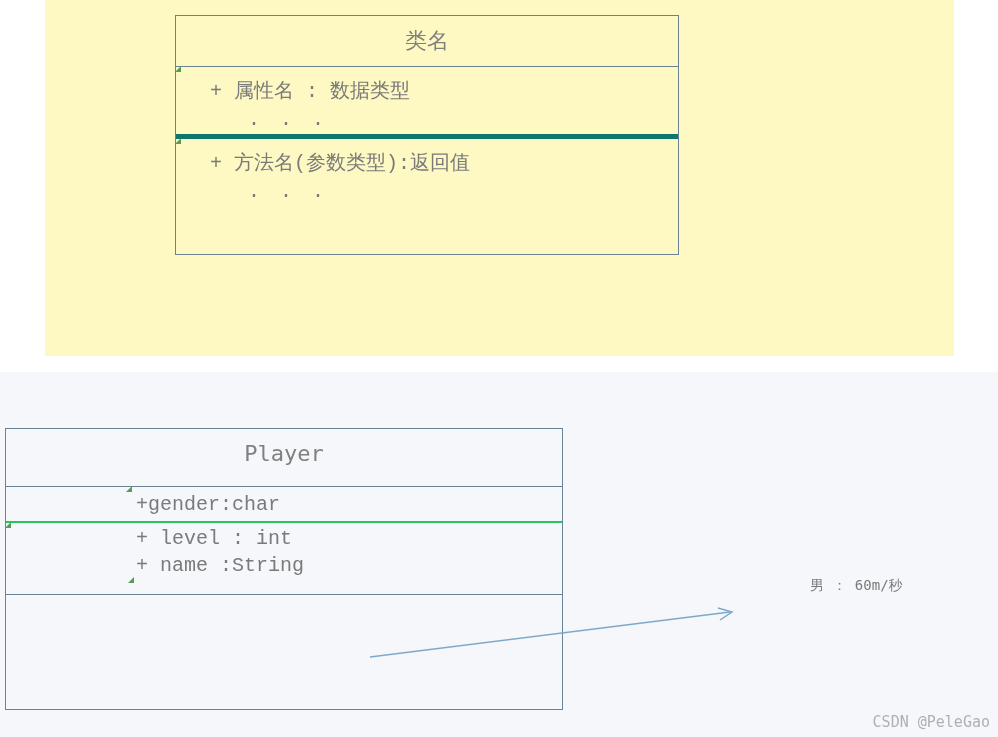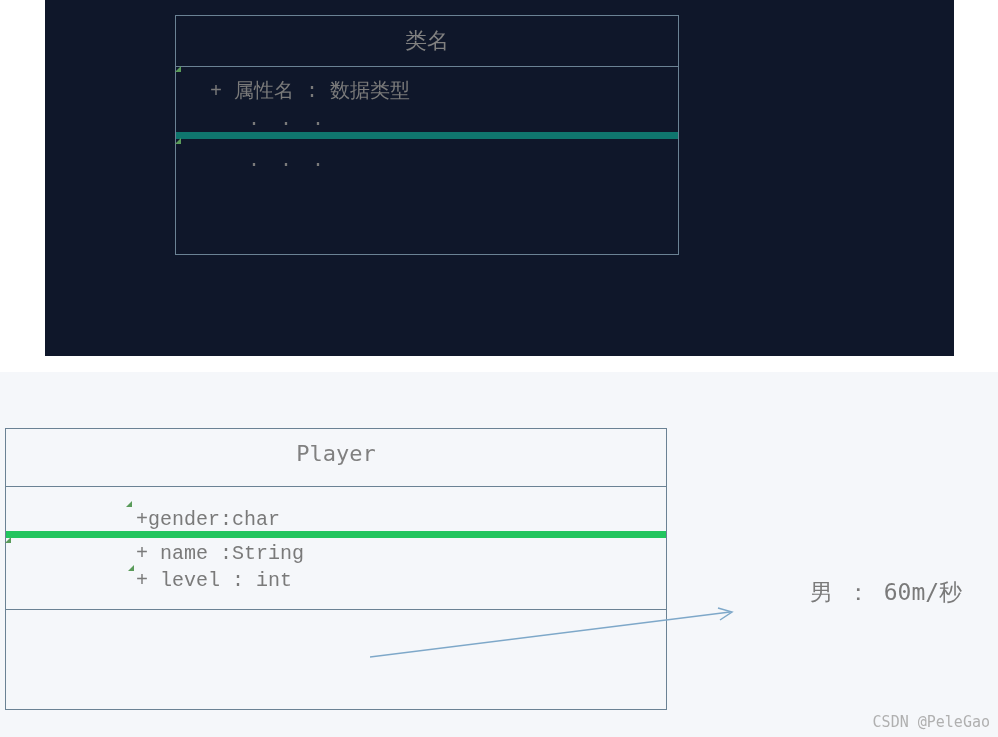--- a/index.html
+++ b/index.html
@@ -10,37 +10,37 @@
       height: 737px;
       position: relative;
       color: #808080;
     }
     .panel1 {
       position: absolute;
       top: 0;
       left: 45px;
       width: 909px;
       height: 356px;
-      background: #0f172a;
+      background: #fef9c3;
     }
     .panel2 {
       position: absolute;
       top: 372px;
       left: 0;
       width: 998px;
       height: 365px;
       background: #f5f7fa;
     }
     .uml-box {
       position: absolute;
       border: 1px solid #6b8294;
       background: transparent;
     }
     .uml-section {
-      border-bottom: 7px solid #0f766e;
+      border-bottom: 5px solid #0f766e;
       padding: 8px 12px;
       position: relative;
     }
     .uml-section:last-child { border-bottom: none; }
     .uml-title {
       text-align: center;
       font-size: 22px;
       padding: 10px 0;
       border-bottom: 1px solid #6b8294;
     }
@@ -57,21 +57,21 @@
       height: 0;
       border-left: 6px solid transparent;
       border-bottom: 6px solid #5a9b5a;
     }
     .ellipsis {
       text-align: center;
       letter-spacing: 4px;
     }
     .annotation {
       position: absolute;
-      font-size: 23px;
+      font-size: 14px;
       color: #7a7a7a;
     }
     .arrow-line {
       position: absolute;
       stroke: #7ea8c9;
       stroke-width: 1.5;
       fill: none;
     }
     .watermark {
       position: absolute;
@@ -86,62 +86,63 @@
       left: 130px;
       width: 504px;
       height: 240px;
     }
     .box1 .uml-section.attrs { height: 72px; }
     .box1 .uml-section.methods { height: 108px; border-bottom: none; }
     
     .box2 {
       top: 56px;
       left: 5px;
-      width: 662px;
+      width: 558px;
       height: 282px;
     }
     .box2 .uml-title { padding: 12px 0 20px 0; }
     .box2 .uml-section { padding: 2px 120px 2px 130px; }
-    .box2 .section-a { border-bottom: 7px solid #22c55e; height: 36px; padding-top: 4px; margin-top: 15px; }
+    .box2 .section-a { border-bottom: 2px solid #22c55e; height: 36px; padding-top: 4px; }
     .box2 .section-b { border-bottom: 1px solid #6b8294; height: 72px; padding-top: 2px; }
     .box2 .section-c { padding-top: 28px; }
   </style>
 </head>
 <body>
 
 <div class="panel1">
   <div class="uml-box box1">
     <div class="uml-title">
       <span>类名</span>
     </div>
     <div class="uml-section attrs">
       <div class="corner-mark" style="top:-1px;left:-1px;"></div>
       <div class="uml-line" style="padding-left:22px;">+ 属性名 :  数据类型</div>
       <div class="uml-line ellipsis" style="padding-left:0;width:200px;">. . .</div>
     </div>
     <div class="uml-section methods">
       <div class="corner-mark" style="top:-1px;left:-1px;"></div>
+      <div class="uml-line" style="padding-left:22px;">+ 方法名(参数类型):返回值</div>
       <div class="uml-line ellipsis" style="padding-left:0;width:200px;">. . .</div>
     </div>
   </div>
 </div>
 
 <div class="panel2">
   <div class="uml-box box2">
     <div class="uml-title">
       <span>Player</span>
     </div>
     <div class="uml-section section-a">
       <div class="corner-mark" style="top:-1px;left:120px;"></div>
       <div class="uml-line">+gender:char</div>
     </div>
     <div class="uml-section section-b">
       <div class="corner-mark" style="top:-1px;left:-1px;"></div>
+      <div class="uml-line">+ level : int</div>
       <div class="uml-line">+ name :String<div class="corner-mark" style="bottom:-4px;left:-8px;"></div></div>
-      <div class="uml-line">+ level : int</div>
     </div>
   </div>
 
   <svg class="arrow-line" style="left:370px;top:230px;width:380px;height:60px;">
     <line x1="0" y1="55" x2="360" y2="10" stroke="#7ea8c9" stroke-width="1.5"></line>
     <polyline points="348,6 362,10 350,18" stroke="#7ea8c9" stroke-width="1.5" fill="none"></polyline>
   </svg>
 
   <div class="annotation" style="top:205px;left:810px;">男 ：  60m/秒</div>
 

